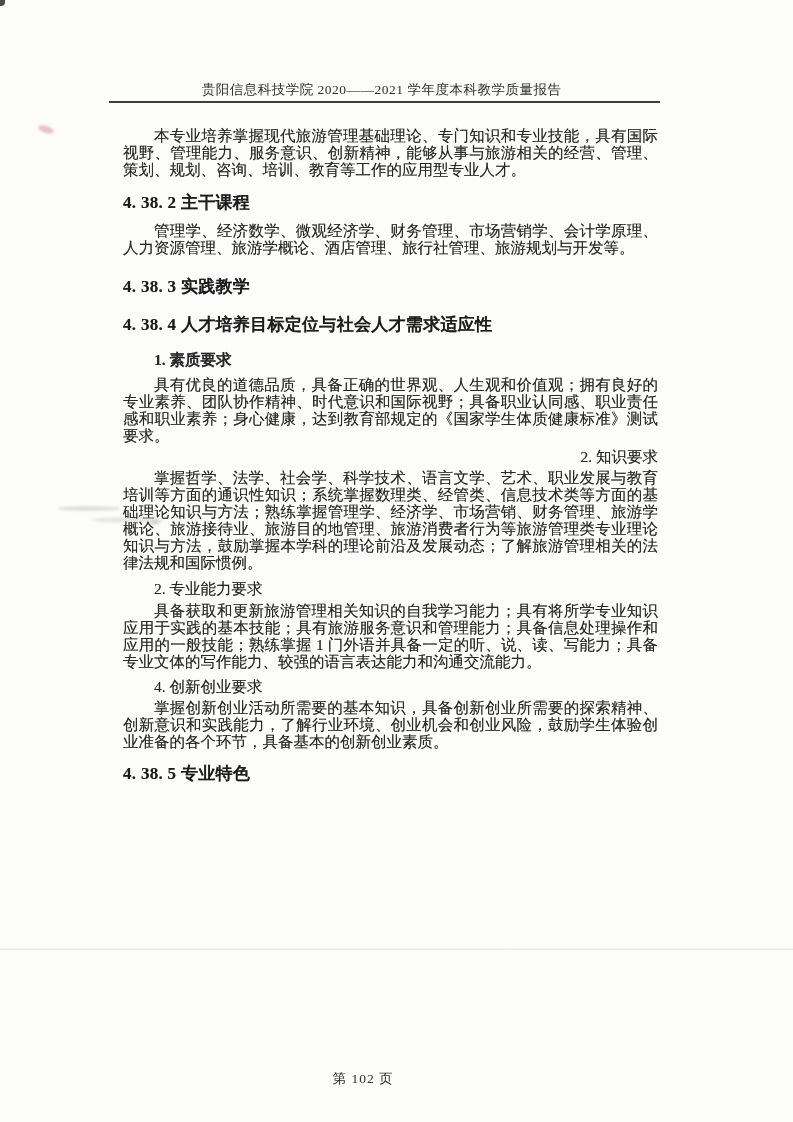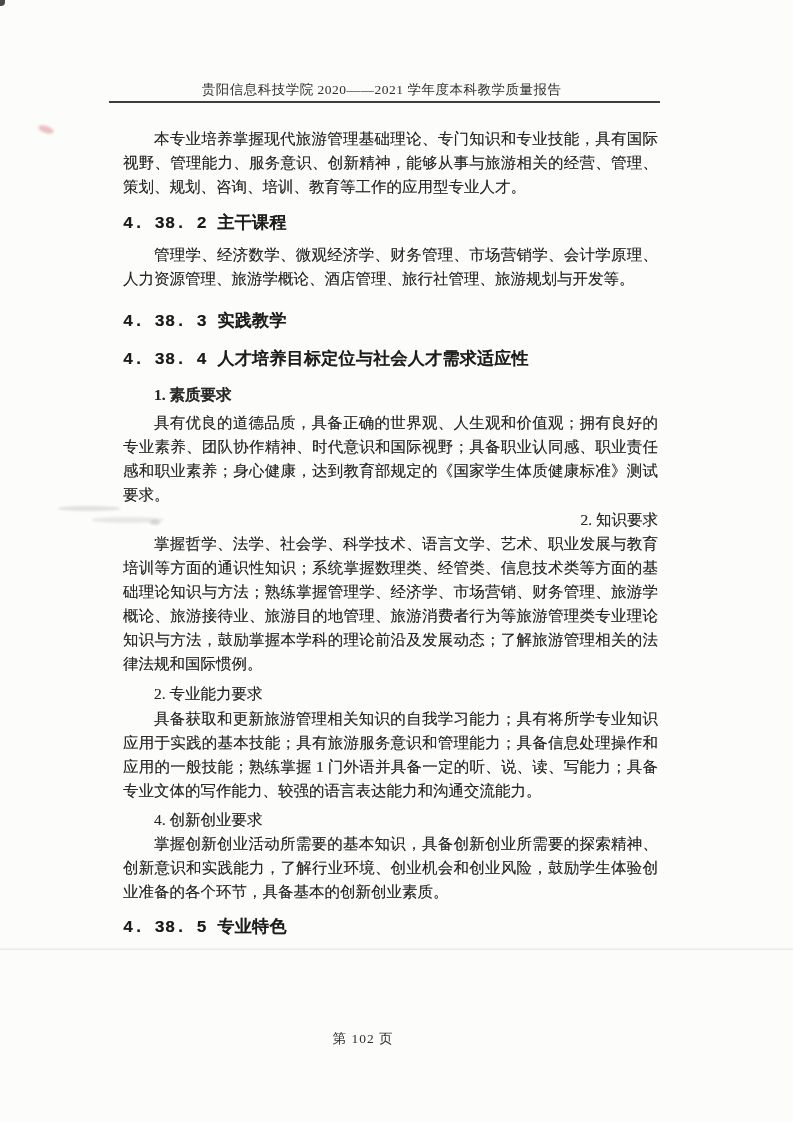--- a/index.html
+++ b/index.html
@@ -41,29 +41,29 @@
   
   .content {
     position: absolute;
     top: 0;
     left: 123px;
     width: 535px;
   }
 
   .para {
     font-size: 15.5px;
-    line-height: 24px;
+    line-height: 17px;
     text-align: justify;
     text-justify: inter-ideograph;
     text-indent: 2em;
     color: #282828;
     text-shadow: 0 0 0.5px rgba(45,45,45,0.55);
   }
   .heading {
-    font-family: Liberation Mono, monospace;
+    font-family: Liberation Serif, serif;
     font-weight: 700;
     font-size: 17px;
     line-height: 25px;
     color: #1c1c1c;
     letter-spacing: 0.3px;
     text-shadow: 0 0 0.5px rgba(25,25,25,0.5);
   }
   .item {
     font-size: 15.5px;
     line-height: 25px;
@@ -84,21 +84,21 @@
   .mt-pit2  { margin-top: 0; }
   .mt-it3   { margin-top: 5px; }
   .mt-pit3  { margin-top: 1px; }
   .mt-it4   { margin-top: 4px; }
   .mt-pit4  { margin-top: 0; }
   .mt-h5    { margin-top: 11px; }
 
   
   .page-footer {
     position: absolute;
-    top: 1030px;
+    top: 1070px;
     left: 0;
     width: 726px;
     text-align: center;
     font-size: 13.5px;
     line-height: 18px;
     color: #2e2e2e;
     letter-spacing: 1px;
   }
 
   

